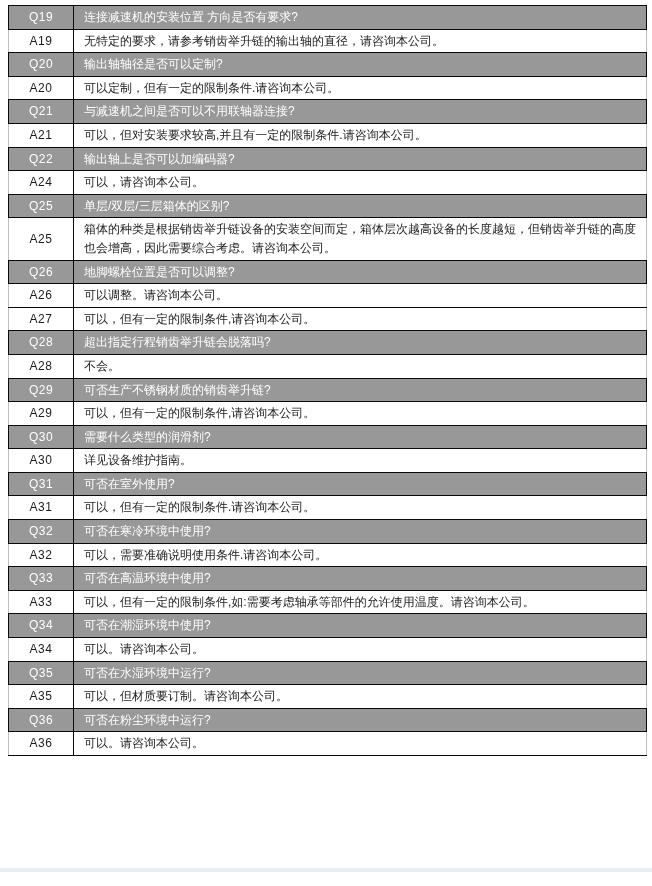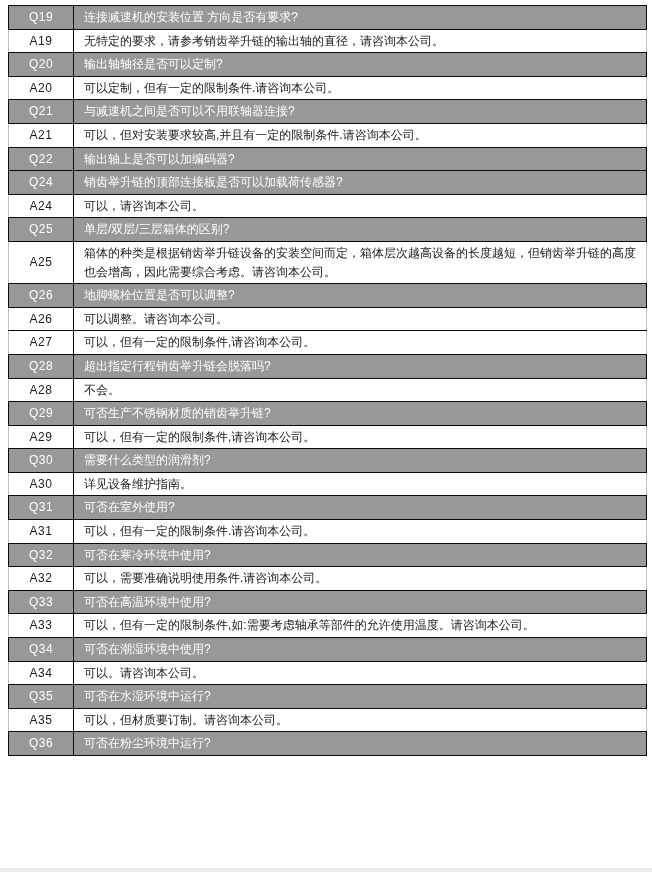--- a/index.html
+++ b/index.html
@@ -95,24 +95,20 @@
     <td class="cell-text">与减速机之间是否可以不用联轴器连接?</td>
   </tr>
         <tr class="answer">
     <td class="cell-id">A21</td>
     <td class="cell-text">可以，但对安装要求较高,并且有一定的限制条件.请咨询本公司。</td>
   </tr>
         <tr class="question">
     <td class="cell-id">Q22</td>
     <td class="cell-text">输出轴上是否可以加编码器?</td>
   </tr>
-        <tr class="question">
-    <td class="cell-id">Q24</td>
-    <td class="cell-text">销齿举升链的顶部连接板是否可以加载荷传感器?</td>
-  </tr>
         <tr class="answer">
     <td class="cell-id">A24</td>
     <td class="cell-text">可以，请咨询本公司。</td>
   </tr>
         <tr class="question">
     <td class="cell-id">Q25</td>
     <td class="cell-text">单层/双层/三层箱体的区别?</td>
   </tr>
         <tr class="answer">
     <td class="cell-id">A25</td>
@@ -190,17 +186,21 @@
     <td class="cell-id">Q35</td>
     <td class="cell-text">可否在水湿环境中运行?</td>
   </tr>
         <tr class="answer">
     <td class="cell-id">A35</td>
     <td class="cell-text">可以，但材质要订制。请咨询本公司。</td>
   </tr>
         <tr class="question">
     <td class="cell-id">Q36</td>
     <td class="cell-text">可否在粉尘环境中运行?</td>
+  </tr>
+        <tr class="answer">
+    <td class="cell-id">A36</td>
+    <td class="cell-text">可以。请咨询本公司。</td>
   </tr>
       </tbody>
   </table>
   <div class="bottom-strip"></div>
 </div>
 
 </body></html>

